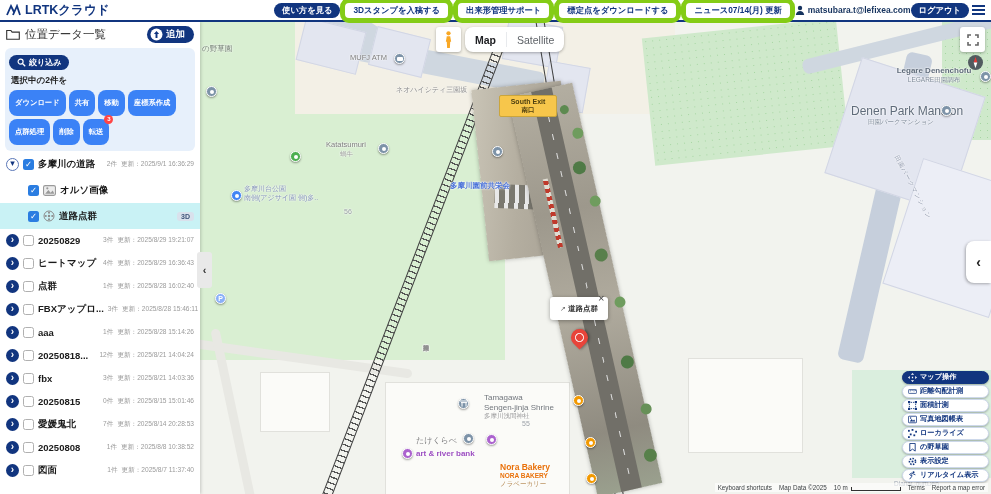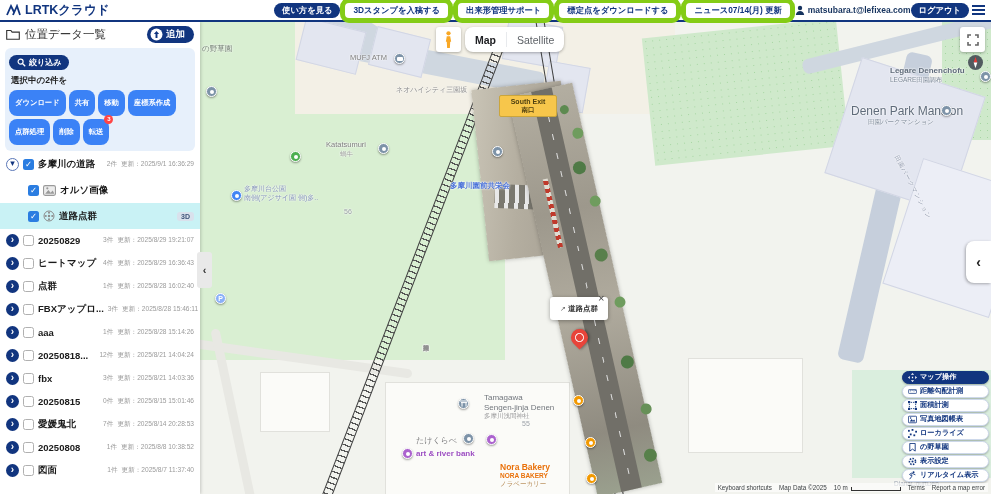--- a/index.html
+++ b/index.html
@@ -422,21 +422,21 @@
       </div>
     <div class="map-label" style="left:144px;top:186px;font-size:7px;color:#9aa0a6">56</div>
     <div class="map-label" style="left:322px;top:398px;font-size:7px;color:#9aa0a6">55</div>
     <div class="poi pkb" style="left:15px;top:271px">
         <span>P</span>
       </div>
     <div class="poi pkb" style="left:773px;top:238px">
         <span>P</span>
       </div>
 
-    <div class="map-label" style="left:690px;top:44px;width:88px;text-align:left;line-height:1.2">
+    <div class="map-label" style="left:690px;top:44px;width:88px;text-align:center;line-height:1.2">
       <div style="font-size:8px;font-weight:bold;color:#5f6b7a">Legare Denenchofu</div>
       <div style="font-size:6.5px;color:#7e8a99">LEGARE田園調布</div>
     </div>
     <div class="poi gray" style="left:780px;top:49px">
         <span class="dot"></span>
       </div>
     <div class="map-label" style="left:651px;top:82px;width:100px;text-align:center;line-height:1.2">
       <div style="font-size:12px;font-weight:normal;color:#5f6b7a">Denen Park Mansion</div>
       <div style="font-size:6.5px;color:#7e8a99">田園パークマンション</div>
     </div>
@@ -453,21 +453,21 @@
     <div class="marker"></div>
 
     <div class="map-label vtext" style="left:221px;top:318px;height:70px;font-size:6px;color:#8f8f8f">多摩川浅間神社</div>
     <div class="poi gray" style="left:258px;top:376px">
       <svg width="8" height="7" viewBox="0 0 8 7">
           <path d="M0 1h8M1 2.6h6M2 2.6v4M6 2.6v4" stroke="#fff" stroke-width="1"></path>
         </svg>
     </div>
     <div class="map-label" style="left:284px;top:371px;line-height:1.2;color:#70757a">
       <div style="font-size:8px">Tamagawa</div>
-      <div style="font-size:8px">Sengen-jinja Denen</div>
+      <div style="font-size:8px">Sengen-jinja Shrine</div>
       <div style="font-size:6.5px;color:#9a9a9a">多摩川浅間神社</div>
     </div>
     <div class="map-label" style="left:216px;top:413px;font-size:8px;color:#7a7a7a">たけくらべ</div>
     <div class="poi gray" style="left:263px;top:411px">
         <span class="dot"></span>
       </div>
     <div class="poi purple" style="left:286px;top:412px">
         <span class="dot"></span>
       </div>
     <div class="poi purple" style="left:202px;top:426px">

